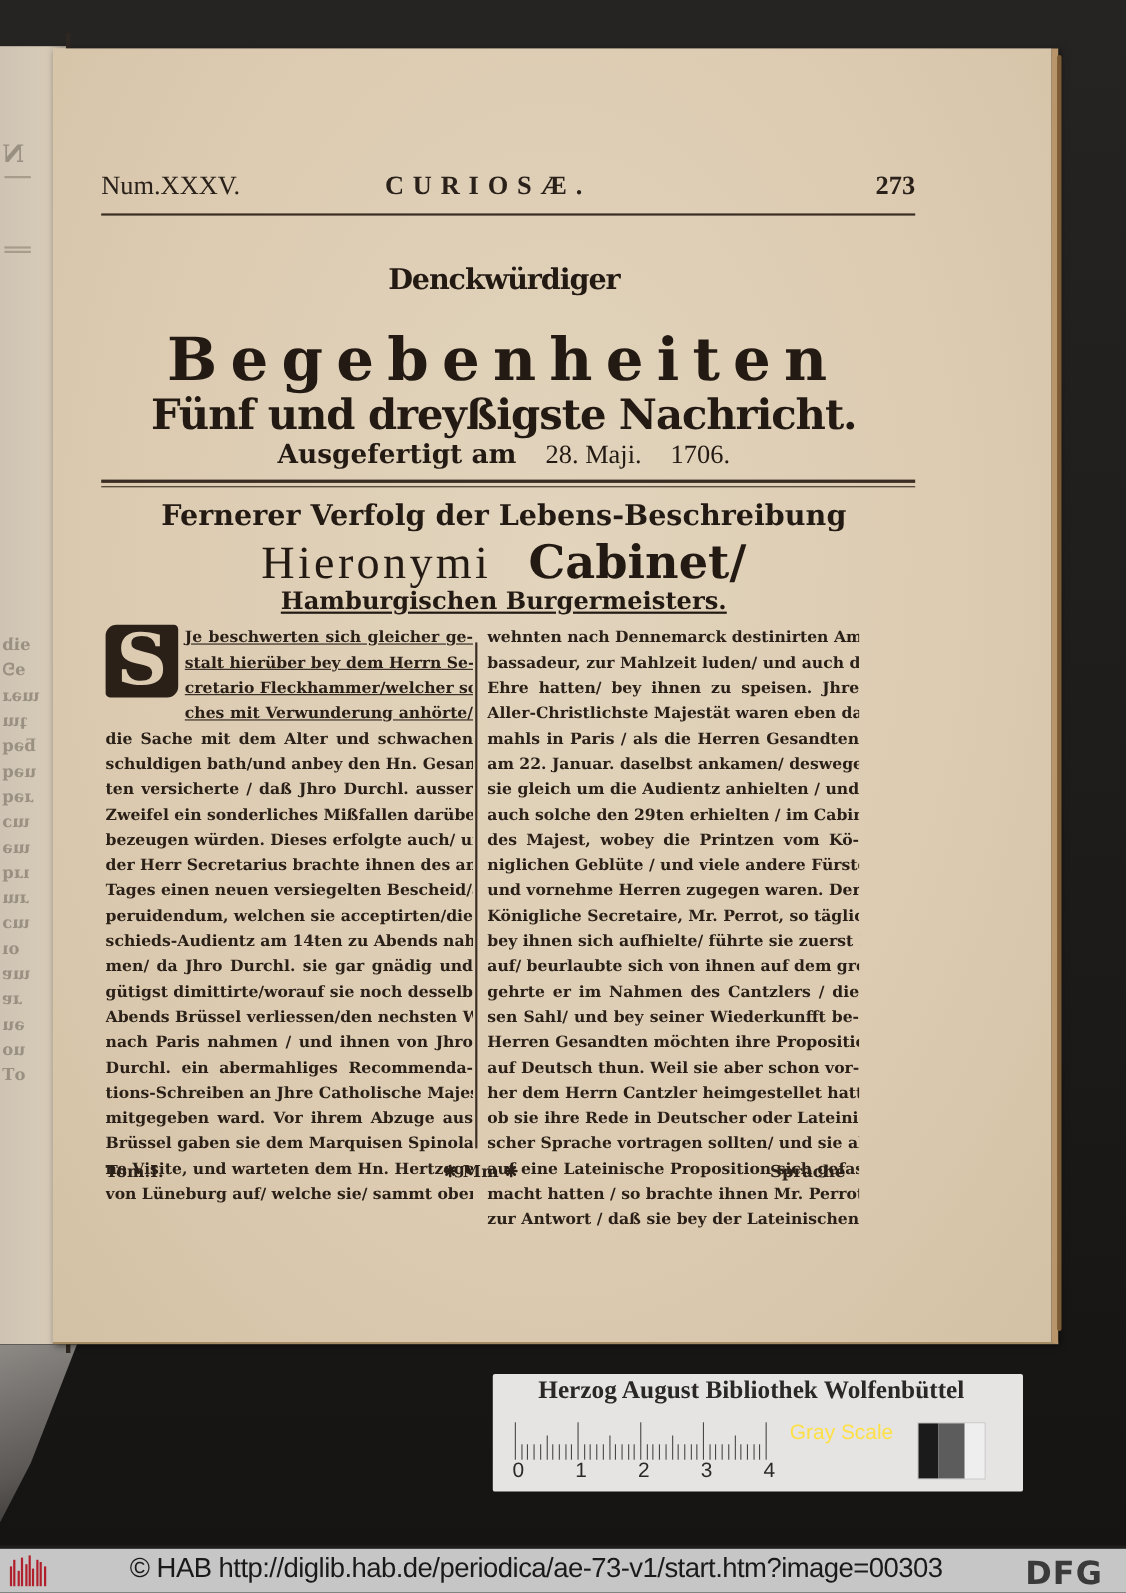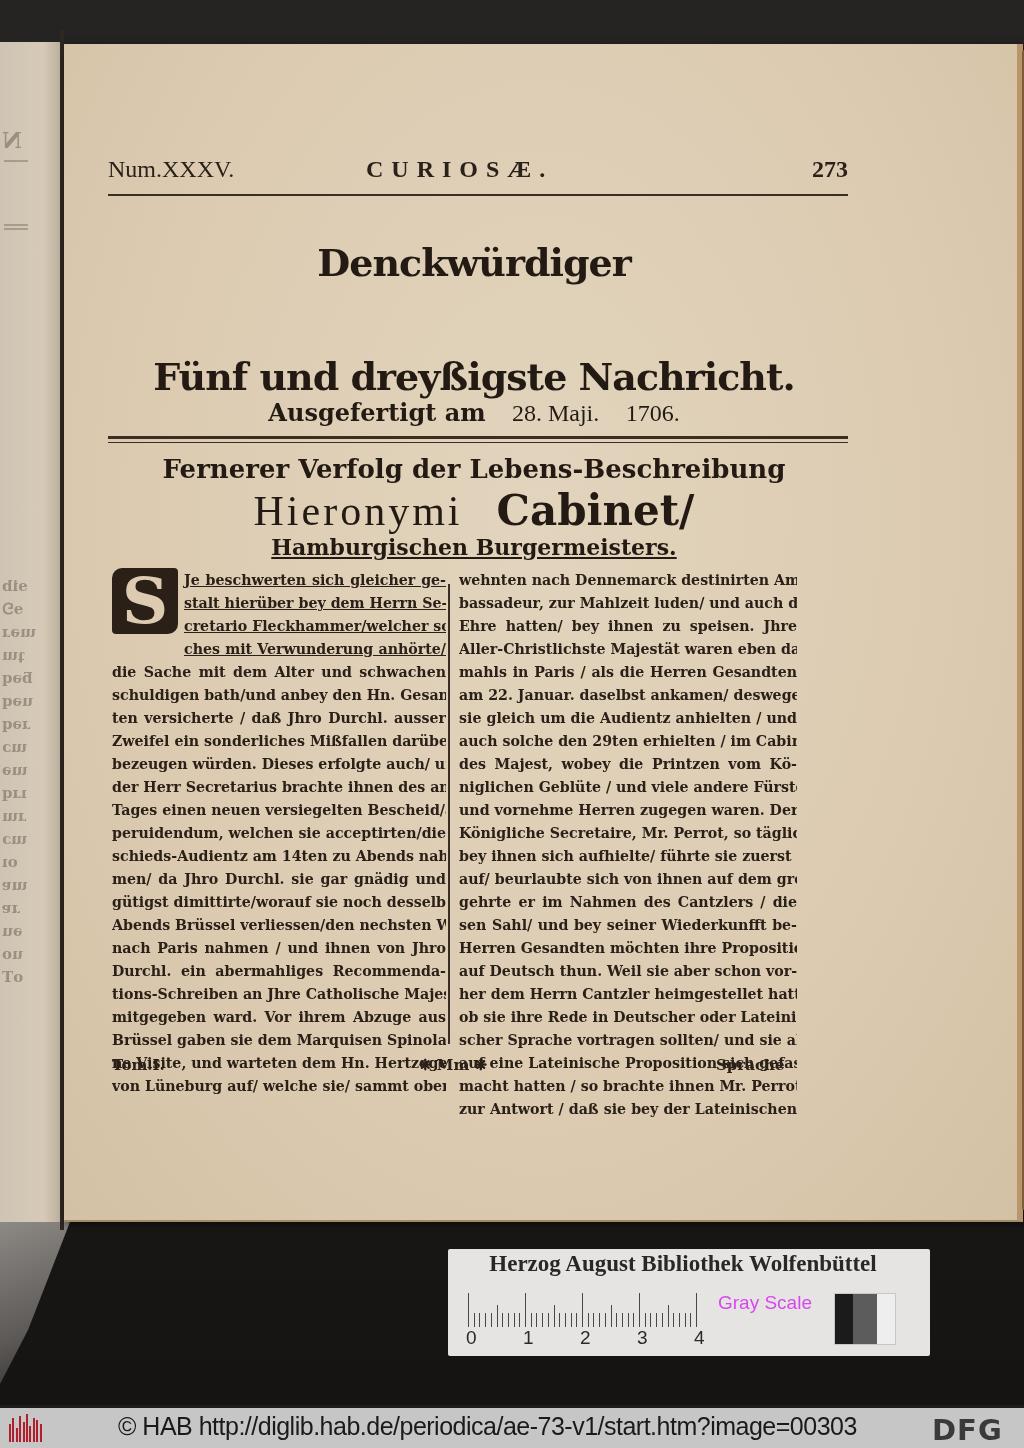--- a/index.html
+++ b/index.html
@@ -28,45 +28,44 @@
     position:absolute; left:0; top:1222px; width:70px; height:180px;
     background:linear-gradient(160deg,#8d8a86 0%,#5b5855 60%,#2a2827 100%);
     clip-path:polygon(0 0,100% 0,40% 60%,0 90%);
   }
   .gutter {
     position:absolute; left:60px; top:30px; width:4px; height:1200px;
     background:#2e2620;
   }
   
   .page {
-    position:absolute; left:64px; top:44px; width:908px; height:1176px;
+    position:absolute; left:48px; top:44px; width:908px; height:1176px;
     background:radial-gradient(ellipse at 50% 40%,#e2d4bd 0%,#dccbb1 60%,#d3c1a5 100%);
     border-right:6px solid #b8956a;
     border-bottom:2px solid #a58a66;
     box-shadow: 2px 2px 6px rgba(0,0,0,.5);
     color:#2a211a;
-    padding-left:45px;
   }
   .page-edge {
     position:absolute; right:-9px; top:6px; width:4px; height:1160px;
     background:#7c5b36; border-radius:2px;
   }
   .running-head {
     position:absolute; left:44px; top:112px; width:740px; height:30px;
     font-family:"Liberation Serif", serif; font-size:24px;
   }
   .running-head .num { position:absolute; left:0; top:0; }
   .running-head .title { position:absolute; left:258px; top:0; letter-spacing:8px; font-weight:bold; font-size:24px; }
   .running-head .pageno { position:absolute; right:0; top:0; font-weight:bold; }
   .hr { position:absolute; height:2px; background:#3a2e24; }
   .blackletter {
     font-family:"DejaVu Serif", serif; font-weight:bold; color:#231a13;
     text-align:center; position:absolute; left:40px; width:740px; white-space:nowrap;
   }
-  .t1 { top:196px; font-size:38px; letter-spacing:-1px; }
+  .t1 { top:196px; font-size:26px; letter-spacing:-1px; }
   .t2 { top:250px; font-size:54px; letter-spacing:12px; }
   .t3 { top:310px; font-size:38px; letter-spacing:-1px; }
   .t4 { top:354px; font-size:24px; }
   .t4 .roman { font-family:"Liberation Serif", serif; font-weight:normal; margin-left:18px; }
   .s1 { top:410px; font-size:26px; }
   .s2 { top:442px; font-size:42px; }
   .s2 .roman { font-family:"Liberation Serif", serif; font-weight:normal; letter-spacing:3px; margin-right:34px; }
   .s3 { top:490px; font-size:22px;text-decoration:underline; }
 
   .col {
@@ -101,21 +100,21 @@
   .label .lib {
     position:absolute; left:0; top:2px; width:470px; text-align:center;
     font-family:"Liberation Serif", serif; font-weight:bold; font-size:23px; color:#2a2726;
   }
   .ruler { position:absolute; left:20px; top:40px; width:236px; height:38px; }
   .ruler .tick { position:absolute; bottom:0; width:1px; background:#4a4746; }
   .rnum {
     position:absolute; top:1327px; font-family:"Liberation Sans", sans-serif; font-size:19px; color:#2c2a29;
   }
   .gray-label {
-    position:absolute; left:718px; top:1292px; font-family:"Liberation Sans", sans-serif; font-size:19px; color:#d946ef;
+    position:absolute; left:718px; top:1292px; font-family:"Liberation Sans", sans-serif; font-size:19px; color:#fde047;
   }
   .swatches { position:absolute; left:834px; top:1293px; width:60px; height:50px; border:1px solid #c9c7c6; display:flex; }
   .swatch { height:100%; }
 
   
   .footer {
     position:absolute; left:0; top:1408px; width:1024px; height:40px;
     background:#c6c6c6; display:flex; align-items:center;
   }
   .hab-logo { position:absolute; left:6px; top:6px; width:40px; height:30px; }
@@ -167,20 +166,21 @@
   <div class="page-edge"></div>
 
   <div class="running-head">
     <span class="num">Num.XXXV.</span>
     <span class="title">CURIOSÆ.</span>
     <span class="pageno">273</span>
   </div>
   <div class="hr" style="left:44px;top:150px;width:740px;"></div>
 
   <div class="blackletter t1">Denckwürdiger</div>
+  <div class="blackletter t2">Begebenheiten</div>
   <div class="blackletter t3">Fünf und dreyßigste Nachricht.</div>
   <div class="blackletter t4">
     <span>Ausgefertigt am</span>
     <span class="roman">28. Maji.</span>
     <span class="roman">1706.</span>
   </div>
   <div class="hr" style="left:44px;top:392px;width:740px;height:3px;"></div>
   <div class="hr" style="left:44px;top:398px;width:740px;height:1px;"></div>
 
   <div class="blackletter s1">Fernerer Verfolg der Lebens-Beschreibung</div>

